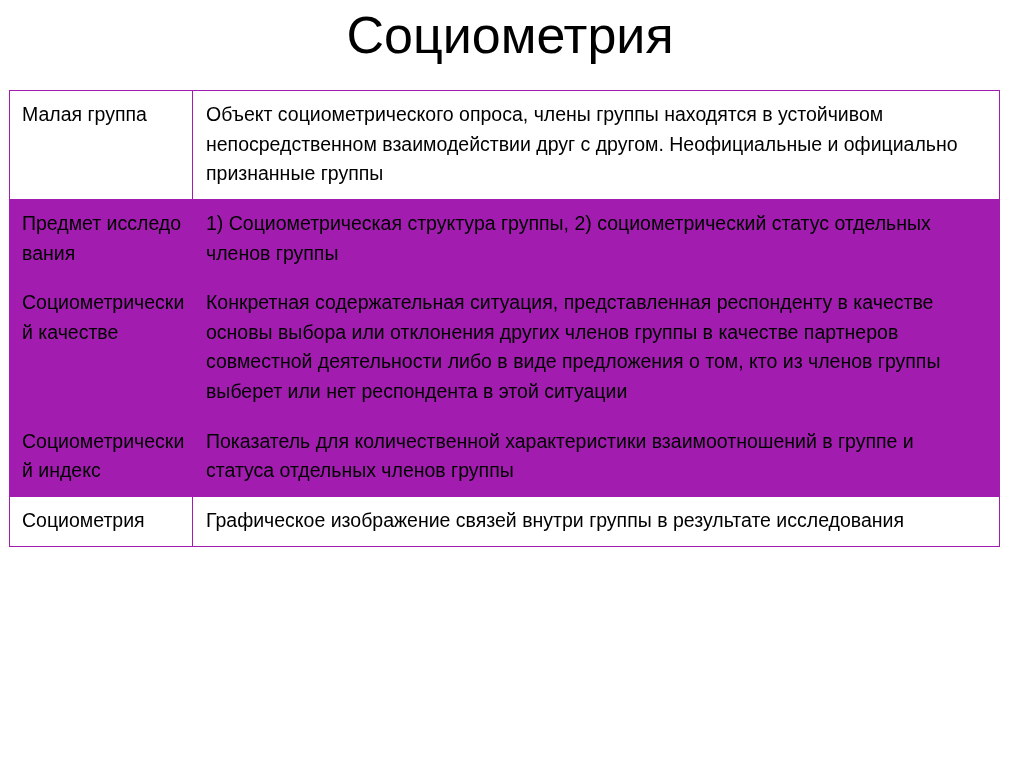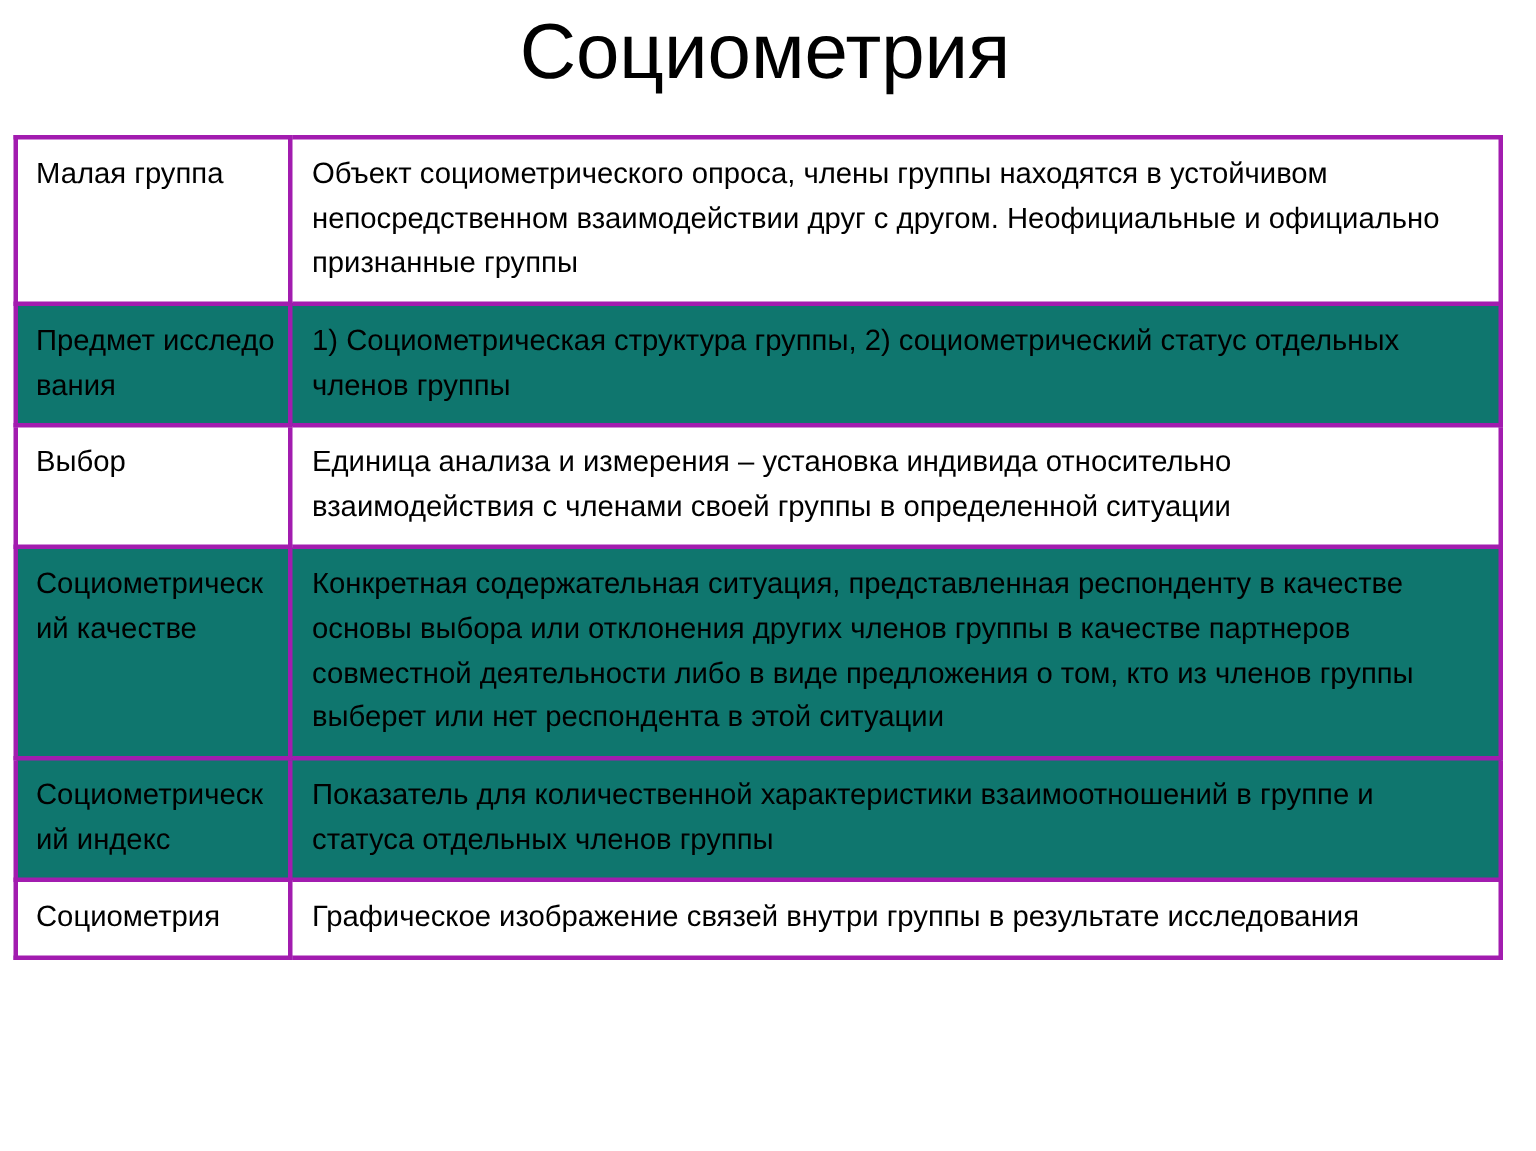--- a/index.html
+++ b/index.html
@@ -49,21 +49,21 @@
     width: 990px;
     border-collapse: collapse;
     table-layout: fixed;
     border: 1px solid #6a96c8;
   }
 
   table.sociometry-table col.col-term { width: 183px; }
   table.sociometry-table col.col-def  { width: 807px; }
 
   table.sociometry-table td {
-    border: 3px solid #a21caf;
+    border: 1px solid #a21caf;
     vertical-align: top;
     padding: 9px 10px 10px 11px;
     font-size: 19.5px;
     line-height: 1.52;
     color: #000000;
     font-weight: 400;
     word-wrap: break-word;
     overflow-wrap: break-word;
   }
 
@@ -73,21 +73,21 @@
     word-break: break-all;
     overflow-wrap: break-word;
   }
 
   table.sociometry-table td.def {
     padding-left: 13px;
     padding-right: 28px;
   }
 
   table.sociometry-table tr.shaded td {
-    background: #0f766e;
+    background: #a21caf;
   }
   table.sociometry-table tr.plain td {
     background: #ffffff;
   }
 </style>
 </head>
 <body>
 
 <div class="slide">
 
@@ -101,24 +101,20 @@
       </colgroup>
       <tbody>
         <tr class="plain">
           <td class="term">Малая группа</td>
           <td class="def">Объект социометрического опроса, члены группы находятся в устойчивом непосредственном взаимодействии друг с другом. Неофициальные и официально признанные группы</td>
         </tr>
         <tr class="shaded">
           <td class="term">Предмет исследования</td>
           <td class="def">1) Социометрическая структура группы, 2) социометрический статус отдельных членов группы</td>
         </tr>
-        <tr class="plain">
-          <td class="term">Выбор</td>
-          <td class="def">Единица анализа и измерения – установка индивида относительно взаимодействия с членами своей группы в определенной ситуации</td>
-        </tr>
         <tr class="shaded">
           <td class="term">Социометрический качестве</td>
           <td class="def">Конкретная содержательная ситуация, представленная респонденту в качестве основы выбора или отклонения других членов группы в качестве партнеров совместной деятельности либо в виде предложения о том, кто из членов группы выберет или нет респондента в этой ситуации</td>
         </tr>
         <tr class="shaded">
           <td class="term">Социометрический индекс</td>
           <td class="def">Показатель для количественной характеристики взаимоотношений в группе и статуса отдельных членов группы</td>
         </tr>
         <tr class="plain">
           <td class="term">Социометрия</td>

